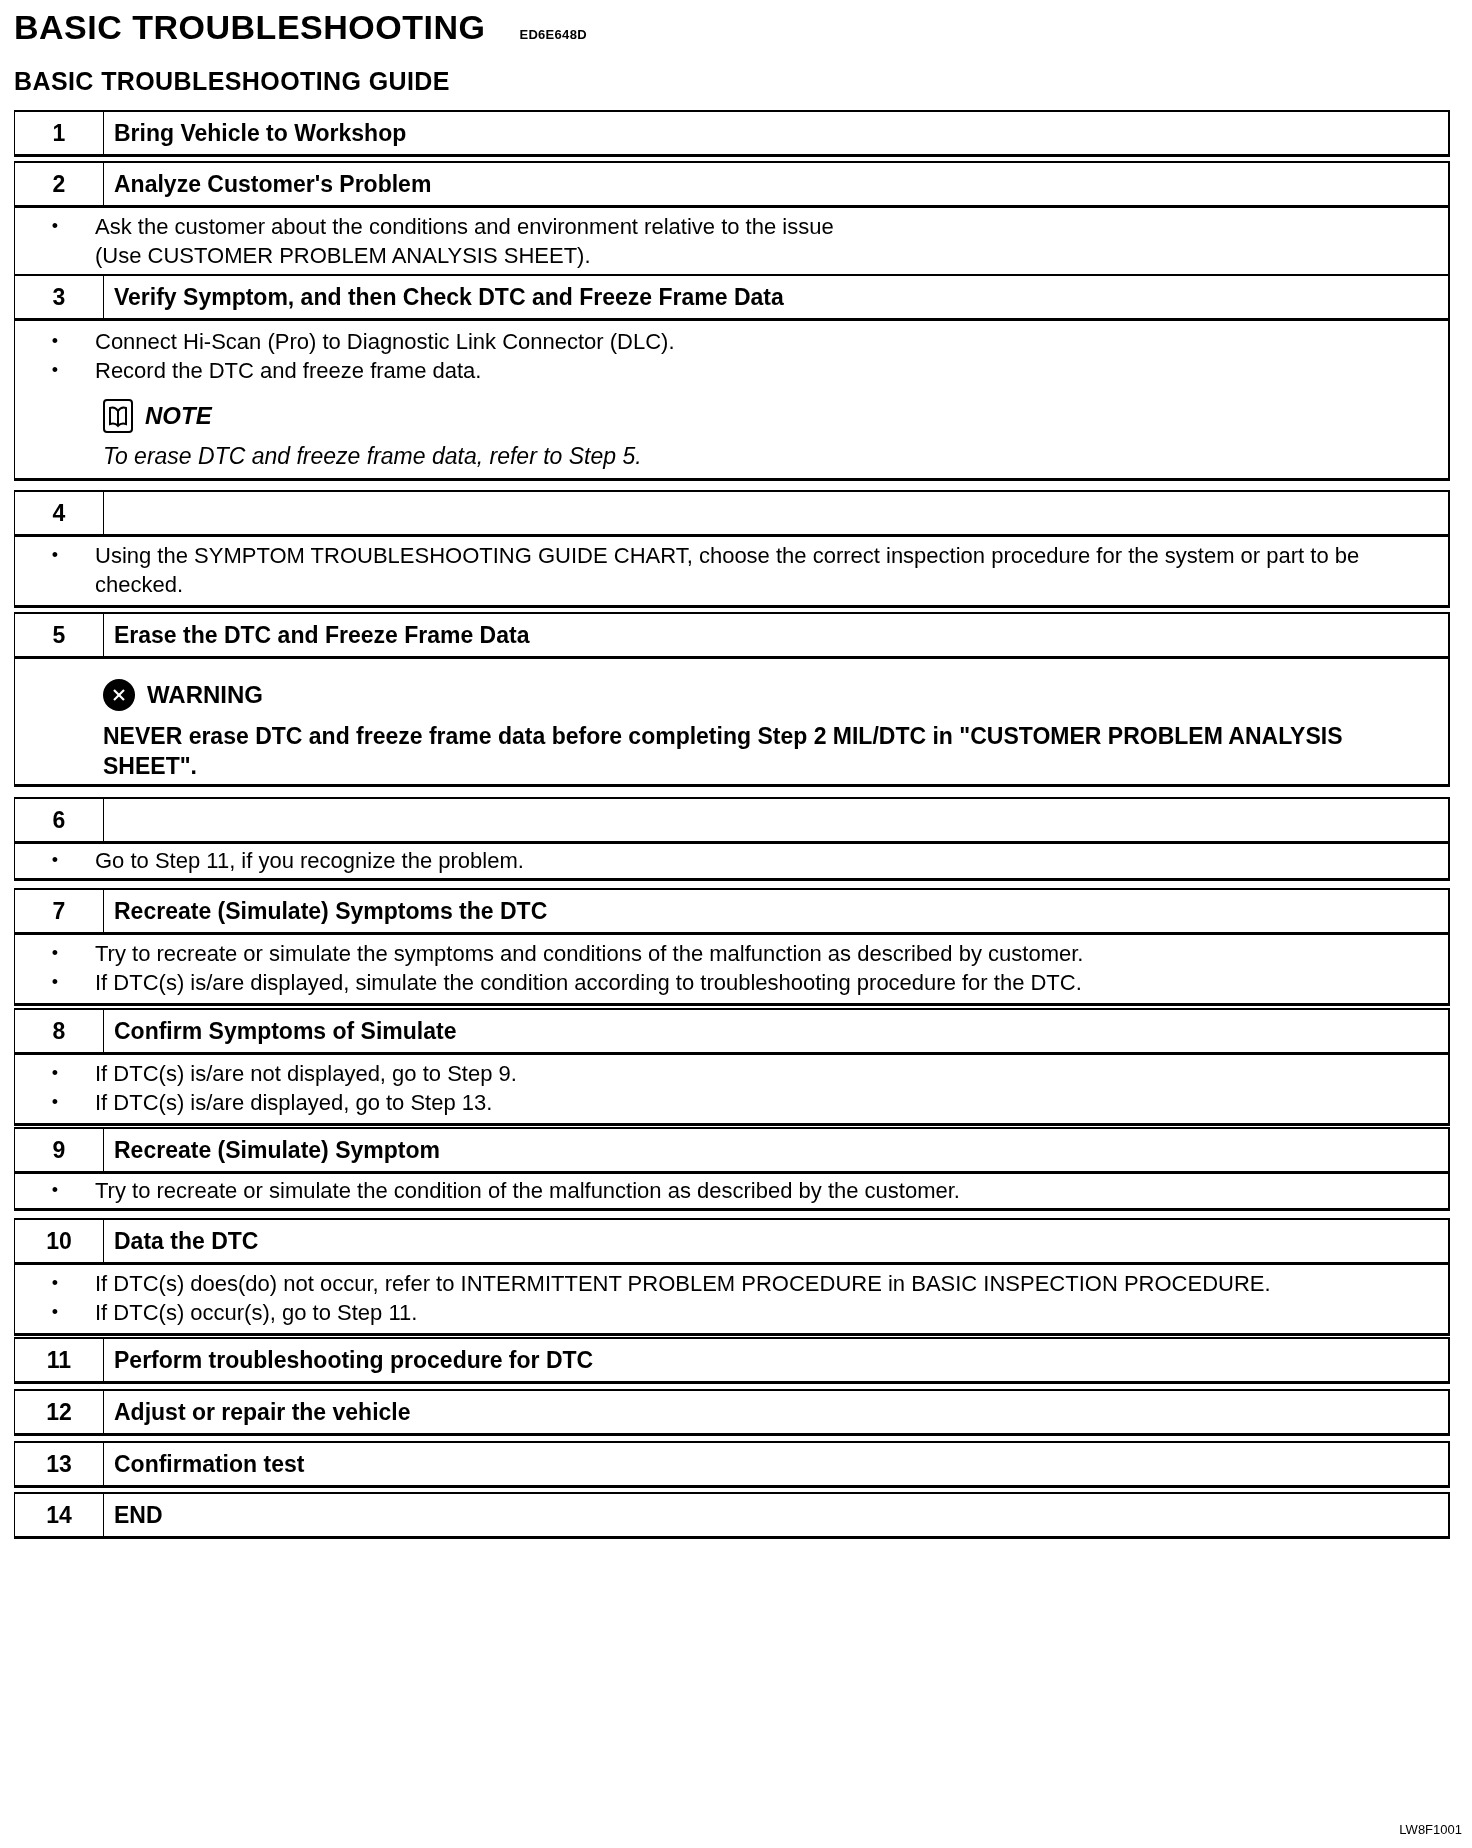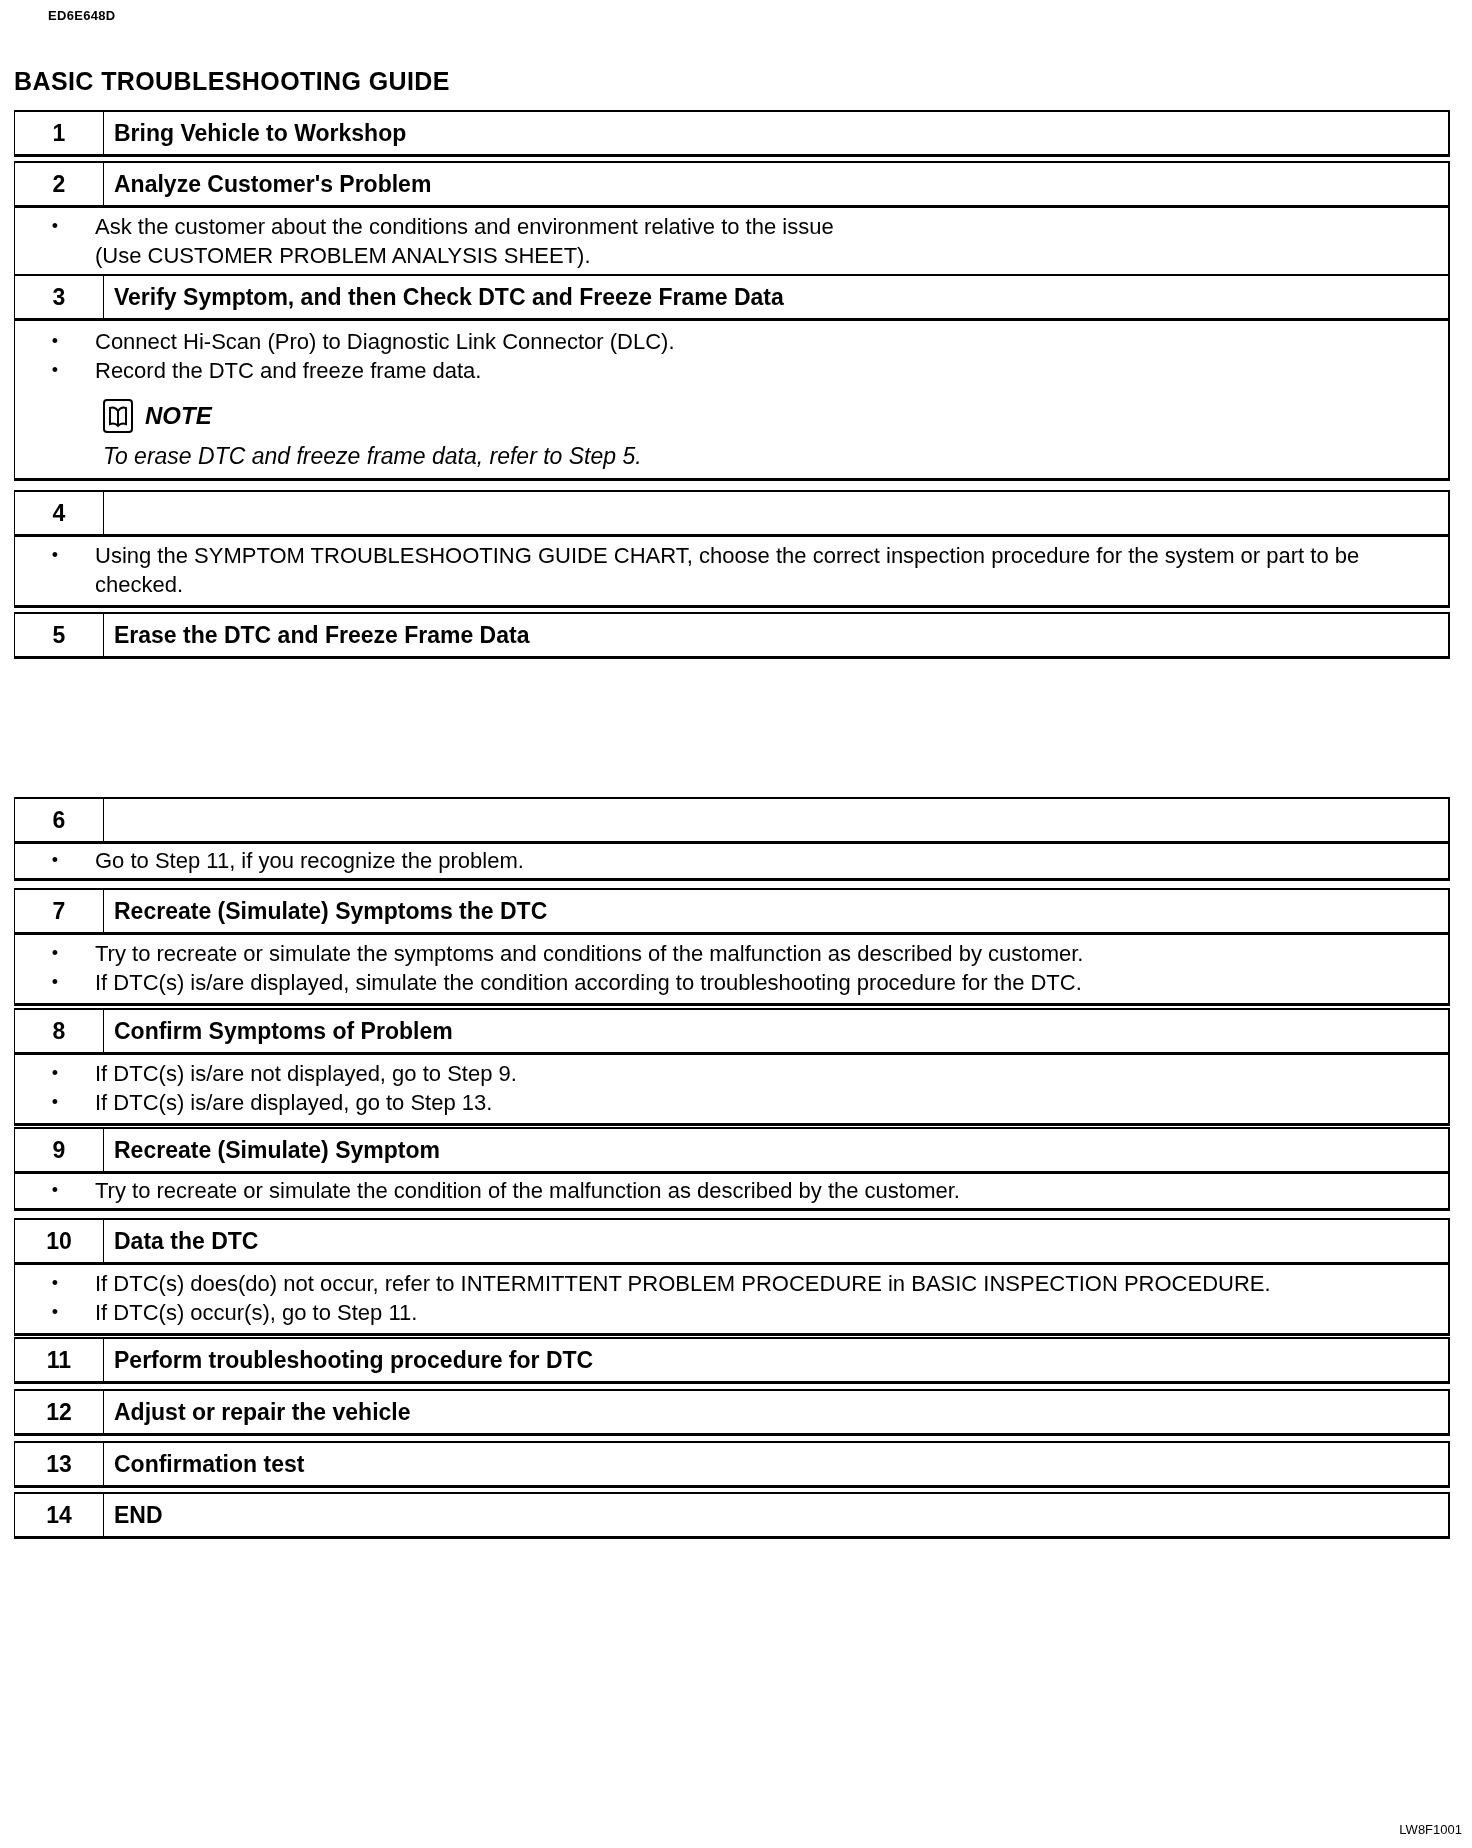--- a/index.html
+++ b/index.html
@@ -44,20 +44,21 @@
   }
   .warn-label { font-size: 24px; font-weight: bold; }
   .warn-text { margin-left: 88px; margin-right: 20px; font-size: 23px; font-weight: bold; line-height: 30px; }
 
   .footer-code { position: absolute; right: 10px; top: 1822px; font-size: 13px; }
 </style>
 </head>
 <body>
 
 <div class="title-row">
+  <span class="title">BASIC TROUBLESHOOTING</span>
   <span class="code">ED6E648D</span>
 </div>
 <div class="subtitle">BASIC TROUBLESHOOTING GUIDE</div>
 
 <div class="step" style="top:110px;">
   <div class="step-head">
       <div class="step-num">1</div>
       <div class="step-title">Bring Vehicle to Workshop</div>
     </div>
 </div>
@@ -113,20 +114,32 @@
         <span class="txt">Using the SYMPTOM TROUBLESHOOTING GUIDE CHART, choose the correct inspection procedure for the system or part to be checked.</span>
       </div>
   </div>
 </div>
 
 <div class="step" style="top:612px;">
   <div class="step-head">
       <div class="step-num">5</div>
       <div class="step-title">Erase the DTC and Freeze Frame Data</div>
     </div>
+  <div class="step-body" style="height:128px; box-sizing:border-box; padding-top:2px;">
+    <div class="warn-head">
+      <span class="warn-icon">
+        <svg width="16" height="16" viewBox="0 0 16 16">
+            <line x1="3" y1="3" x2="13" y2="13" stroke="#fff" stroke-width="2.2"></line>
+            <line x1="13" y1="3" x2="3" y2="13" stroke="#fff" stroke-width="2.2"></line>
+          </svg>
+      </span>
+      <span class="warn-label">WARNING</span>
+    </div>
+    <div class="warn-text">NEVER erase DTC and freeze frame data before completing Step 2 MIL/DTC in "CUSTOMER PROBLEM ANALYSIS SHEET".</div>
+  </div>
 </div>
 
 <div class="step" style="top:797px;">
   <div class="step-head">
       <div class="step-num">6</div>
     </div>
   <div class="step-body" style="padding:2px 0 3px 0;">
     <div class="bullet">
         <span class="dot">•</span>
         <span class="txt">Go to Step 11, if you recognize the problem.</span>
@@ -147,21 +160,21 @@
     <div class="bullet">
         <span class="dot">•</span>
         <span class="txt">If DTC(s) is/are displayed, simulate the condition according to troubleshooting procedure for the DTC.</span>
       </div>
   </div>
 </div>
 
 <div class="step" style="top:1008px;">
   <div class="step-head">
       <div class="step-num">8</div>
-      <div class="step-title">Confirm Symptoms of Problem</div>
+      <div class="step-title">Confirm Symptoms of Simulate</div>
     </div>
   <div class="step-body" style="padding:4px 0 6px 0;">
     <div class="bullet">
         <span class="dot">•</span>
         <span class="txt">If DTC(s) is/are not displayed, go to Step 9.</span>
       </div>
     <div class="bullet">
         <span class="dot">•</span>
         <span class="txt">If DTC(s) is/are displayed, go to Step 13.</span>
       </div>

